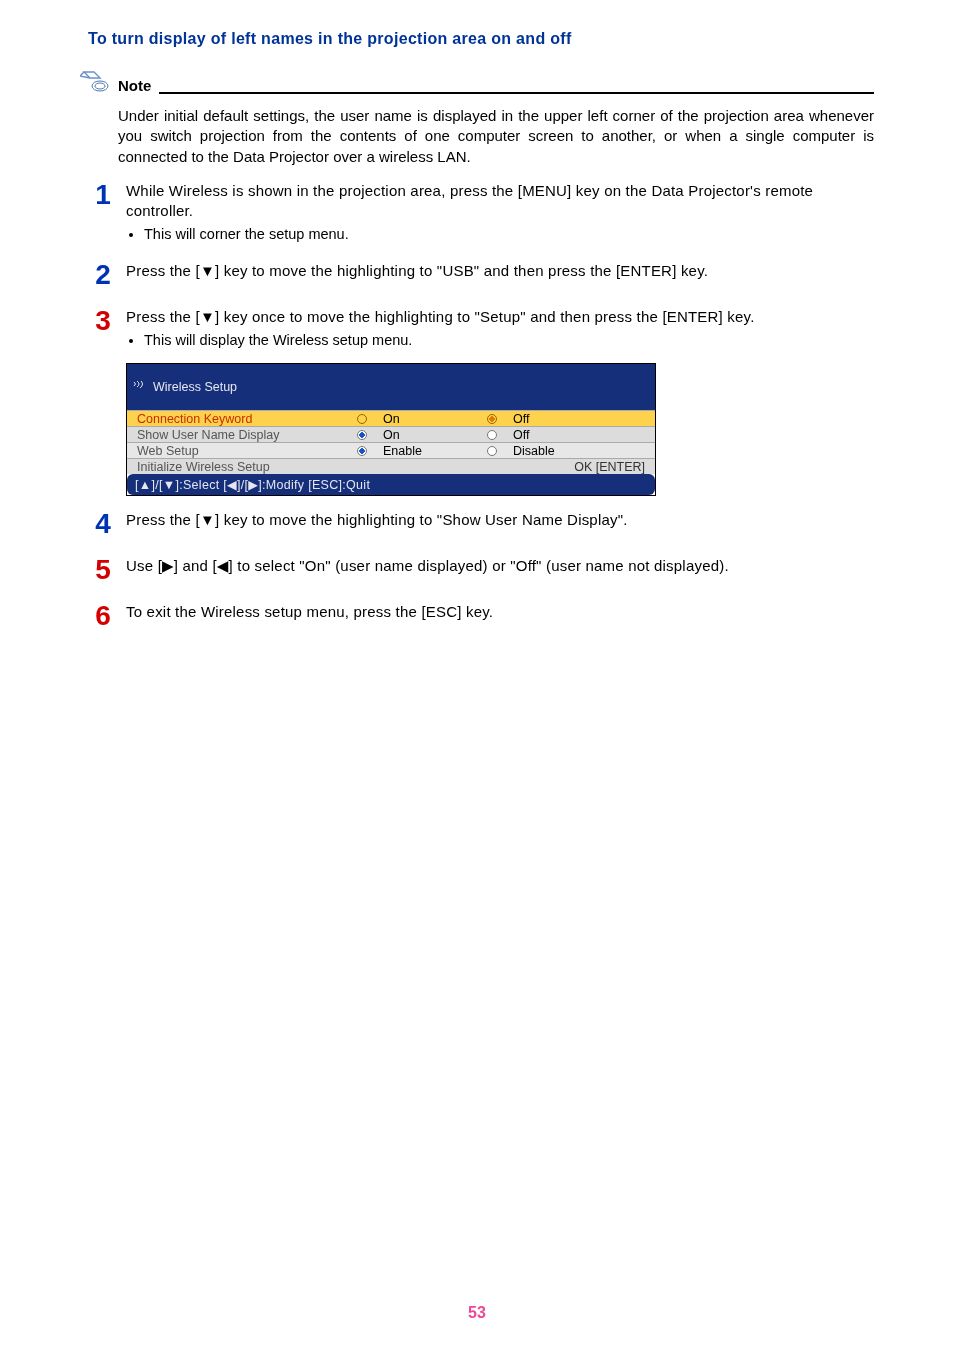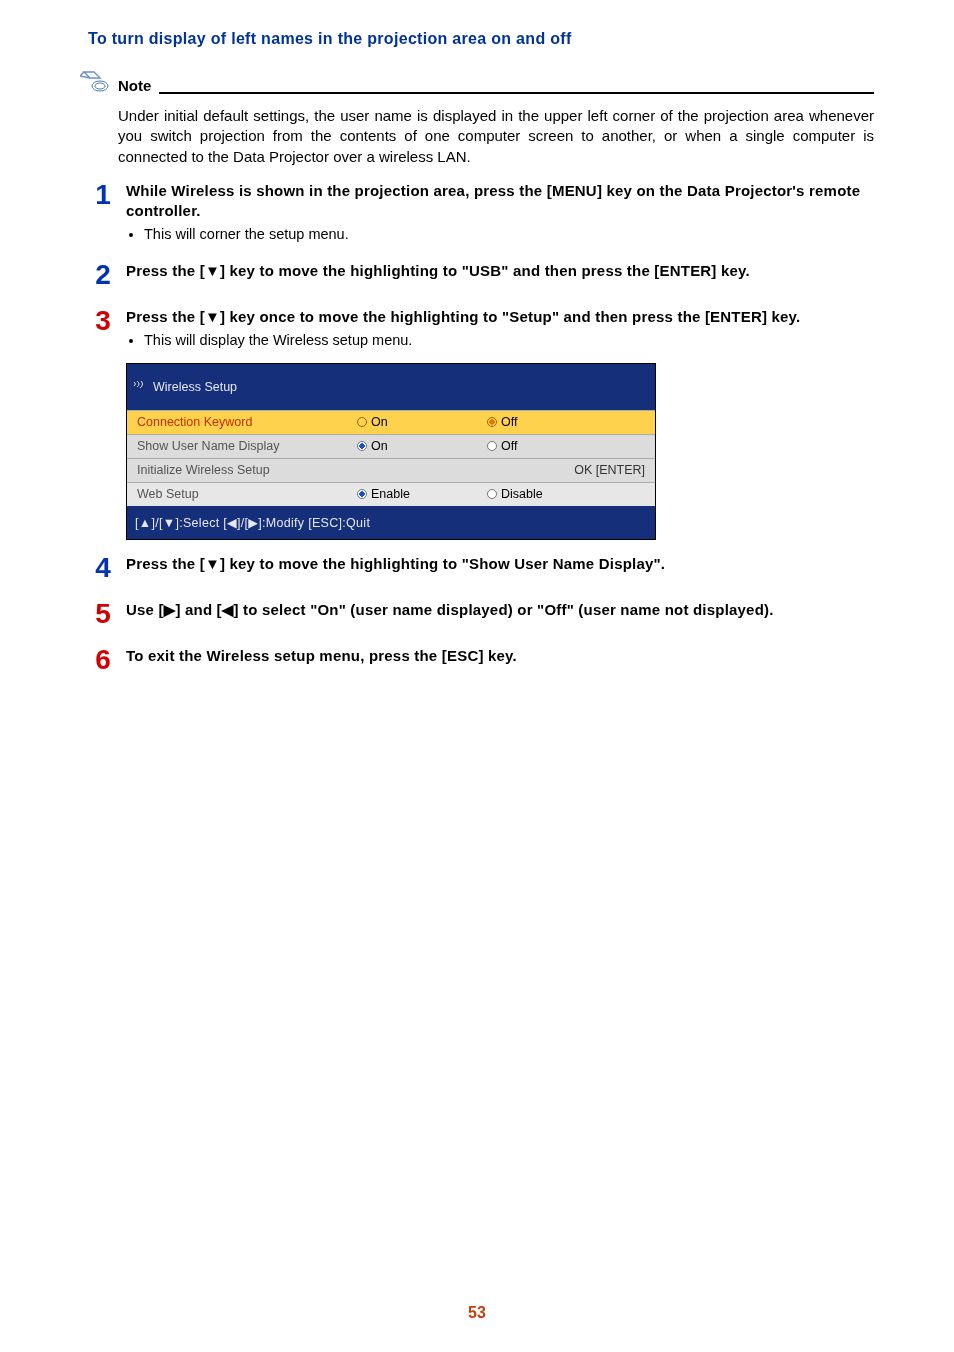--- a/index.html
+++ b/index.html
@@ -69,21 +69,21 @@
     position: relative;
     top: -2px;
   }
   .num-red { color: #d20000; font-family: Arial, Helvetica, sans-serif; font-weight: bold; font-size: 28px; }
   .num-blue { color: #0033b3; font-family: Arial, Helvetica, sans-serif; font-weight: bold; font-size: 28px; }
   .step-body {
     flex: 1 1 auto;
     font-size: 15px;
   }
   .step-head {
-    font-weight: bold;
+    font-weight: normal;
     line-height: 1.32;
     letter-spacing: 0.2px;
   }
   .bullets {
     margin: 4px 0 0 0;
     padding: 0 0 0 18px;
   }
   .bullets li {
     list-style: disc;
     font-size: 14.5px;
@@ -103,49 +103,50 @@
     padding: 16px 6px;
     display: flex;
     align-items: center;
     gap: 6px;
   }
   .ws-ico {
     width: 14px; height: 12px;
   }
   .ws-row {
     display: flex;
-    align-items: center;
-    height: 24px;
+    align-items: flex-end;
+    height: 16px;
     border-top: 1px solid #aaa;
   }
   .ws-cell-label { width: 230px; padding-left: 10px; }
-  .ws-cell-opt { width: 130px; display:flex; align-items:center; gap:4px; }
+  .ws-cell-opt { width: 130px; display:flex; align-items:center; gap:16px; }
   .ws-cell-right { flex:1 1 auto; text-align:right; padding-right:10px; color:#333; }
   .ws-row.hl { background: #ffd24d; }
   .ws-row.hl .ws-cell-label { color: #c82e00; }
   .ws-row .gray { color:#555; }
   .ws-row.plain { background: #e7e7e7; }
   .ws-row.plain2 { background: #dcdcdc; }
   .ws-footer {
     background: #152f7a;
     color: #e6e6f0;
-    padding: 9px 8px;
+    padding: 3px 8px;
     font-size: 12.5px;
     letter-spacing: 0.3px;
+    border-radius: 6px;
   }
   .radio-ico { width: 10px; height:10px; border-radius:50%; border:1px solid #777; background:#fff; flex:0 0 auto; }
   .radio-ico.on { background: radial-gradient(circle at center, #1352c8 0 45%, #fff 46% 100%); }
   .radio-ico.on-orange { background: radial-gradient(circle at center, #e07a00 0 45%, #ffd24d 46% 100%); border-color:#a06000; }
   .radio-ico.off-orange { border-color:#a06000; background:#ffd24d; }
   .page-num {
     position: absolute;
     bottom: 30px;
     left: 0; right: 0;
     text-align: center;
-    color: #c2410c;
+    color: #ec4899;
     font-weight: bold;
     font-size: 16px;
   }
   svg.pencil path { stroke:#6e90c8; stroke-width:1.4; fill:none; }
 </style>
 </head>
 <body>
 
 <div class="page">
   <div class="section-title">To turn display of left names in the projection area on and off</div>
@@ -213,36 +214,36 @@
           <div class="ws-cell-opt">
             <span class="radio-ico on"></span>
             <span class="">On</span>
           </div>
           <div class="ws-cell-opt">
             <span class="radio-ico "></span>
             <span>Off</span>
           </div>
           <div style="flex: 1 1 auto;"></div>
         </div>
+        <div class="ws-row plain">
+          <div class="ws-cell-label gray">Web Setup</div>
+          <div class="ws-cell-opt">
+            <span class="radio-ico on"></span>
+            <span class="">Enable</span>
+          </div>
+          <div class="ws-cell-opt">
+            <span class="radio-ico "></span>
+            <span>Disable</span>
+          </div>
+          <div style="flex: 1 1 auto;"></div>
+        </div>
         <div class="ws-row plain2">
           <div class="ws-cell-label gray">Initialize Wireless Setup</div>
           <div class="ws-cell-right">OK [ENTER]</div>
         </div>
-        <div class="ws-row plain">
-          <div class="ws-cell-label gray">Web Setup</div>
-          <div class="ws-cell-opt">
-            <span class="radio-ico on"></span>
-            <span class="">Enable</span>
-          </div>
-          <div class="ws-cell-opt">
-            <span class="radio-ico "></span>
-            <span>Disable</span>
-          </div>
-          <div style="flex: 1 1 auto;"></div>
-        </div>
         <div class="ws-footer">[▲]/[▼]:Select  [◀]/[▶]:Modify  [ESC]:Quit</div>
       </div>
       <div class="step">
         <div class="step-num"><span class="num-blue">4</span></div>
         <div class="step-body">
           <div class="step-head">Press the [▼] key to move the highlighting to "Show User Name Display".</div>
         </div>
       </div>
       <div class="step">
         <div class="step-num"><span class="num-red">5</span></div>

